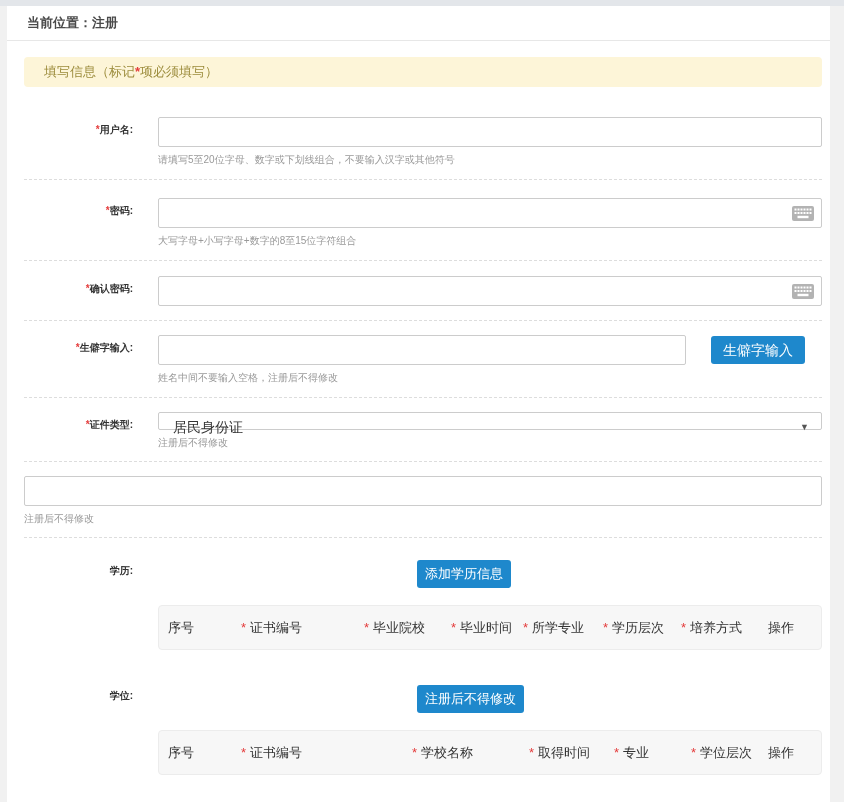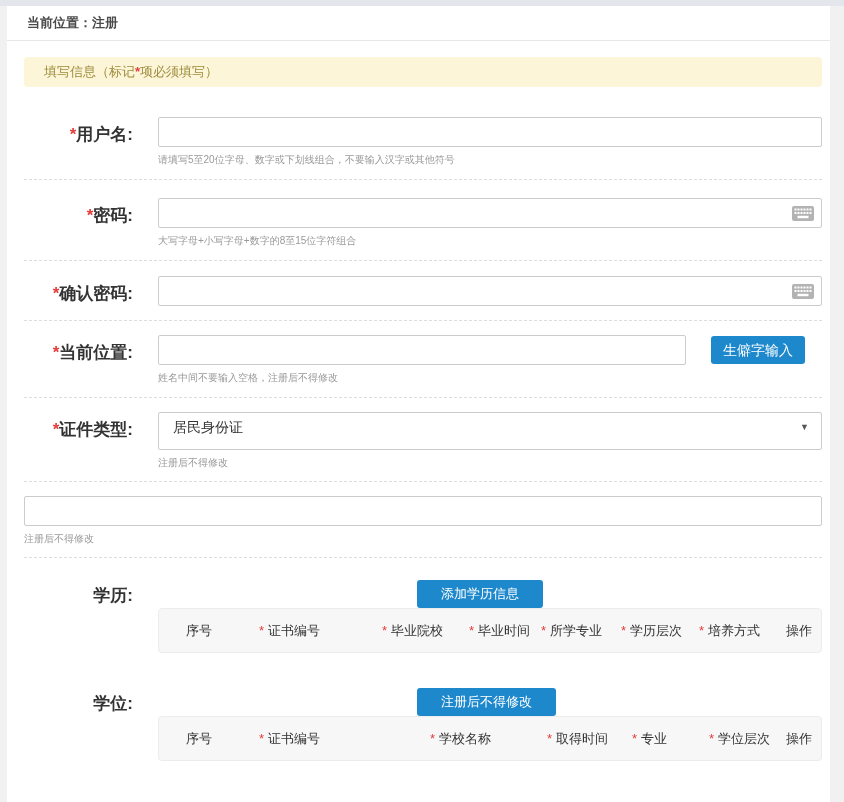--- a/index.html
+++ b/index.html
@@ -9,46 +9,46 @@
   .topstrip { height:6px; background:#e3e6ea; width:844px; }
   .panel { margin-left:7px; width:823px; min-height:796px; background:#ffffff; }
   .breadcrumb-bar { height:35px; line-height:34px; padding-left:20px; border-bottom:1px solid #e7e7e7;
                     font-size:13px; font-weight:bold; color:#4a4a4a; }
   .inner { padding:16px 8px 0 17px; }
   .notice { height:30px; line-height:30px; background:#fdf5d8; border-radius:4px; padding-left:20px;
             font-size:13px; color:#9c8c3c; }
   .notice .star { color:#e43b3b; }
   .star { color:#e43b3b; font-weight:bold; }
   .form-row { display:flex; border-bottom:1px dashed #dddddd; }
-  .row-label { width:109px; margin-right:25px; text-align:right; font-size:17px; font-weight:bold;
+  .row-label { width:109px; margin-right:25px; text-align:right; font-size:10px; font-weight:bold;
                color:#333333; padding-top:6px; white-space:nowrap; flex:none; }
   .row-field { flex:1; min-width:0; }
   .txt { width:100%; height:30px; border:1px solid #cccccc; border-radius:2px; background:#fff;
          font-size:14px; padding:0 10px; color:#333; outline:none; }
   .input-wrap { position:relative; }
   .kbd-icon { position:absolute; right:8px; top:8px; cursor:pointer; line-height:0; }
   .hint { font-size:10px; color:#999999; margin-top:4px; line-height:18px; }
   .pt30 { padding-top:30px; } .pt18 { padding-top:18px; } .pt15 { padding-top:15px; } .pt14 { padding-top:14px; }
   .pb10 { padding-bottom:10px; } .pb14 { padding-bottom:14px; } .pb9 { padding-bottom:9px; }
   .name-input { width:528px; }
   .name-line { display:flex; align-items:center; }
   .btn-blue { display:inline-block; background:#1e88cc; color:#ffffff; border:none; border-radius:3px;
               height:28px; line-height:28px; padding:0 12px; font-size:14px; cursor:pointer;
               font-family:inherit; }
   .rare-btn { margin-left:25px; }
-  .select-box { position:relative; width:100%; height:38px; border:1px solid #cccccc; border-radius:2px;
+  .select-box { position:relative; width:100%; height:18px; border:1px solid #cccccc; border-radius:2px;
                 background:#fff; line-height:28px; padding:0 26px 0 14px; font-size:14px; color:#333;
                 cursor:pointer; }
   .select-arrow { position:absolute; right:12px; top:0; font-size:9px; color:#555; line-height:28px; }
   .section-row { display:flex; }
   .section-row .row-label { padding-top:4px; }
   .pt22 { padding-top:22px; } .pb35 { padding-bottom:35px; } .pb20 { padding-bottom:20px; }
-  .add-btn { margin-left:259px; font-size:13px; padding:0 24px; }
-  .table-box { margin-top:0; height:45px; background:#f7f7f7; border:1px solid #ececec; border-radius:4px;
-               display:flex; align-items:center; padding-left:23px; font-size:13px; color:#333333; }
+  .add-btn { margin-left:259px; font-size:13px; padding:0 8px; }
+  .table-box { margin-top:17px; height:45px; background:#f7f7f7; border:1px solid #ececec; border-radius:4px;
+               display:flex; align-items:center; padding-left:5px; font-size:13px; color:#333333; }
   .col { white-space:nowrap; flex:none; }
   .col .hstar { color:#e43b3b; margin-right:4px; }
   .edu .col:nth-child(1){ width:77px; }  .edu .col:nth-child(2){ width:123px; }
   .edu .col:nth-child(3){ width:87px; }  .edu .col:nth-child(4){ width:72px; }
   .edu .col:nth-child(5){ width:80px; }  .edu .col:nth-child(6){ width:78px; }
   .edu .col:nth-child(7){ width:83px; }  .edu .col:nth-child(8){ width:auto; }
   .deg .col:nth-child(1){ width:77px; }  .deg .col:nth-child(2){ width:171px; }
   .deg .col:nth-child(3){ width:117px; } .deg .col:nth-child(4){ width:85px; }
   .deg .col:nth-child(5){ width:77px; }  .deg .col:nth-child(6){ width:73px; }
   .deg .col:nth-child(7){ width:auto; }
@@ -125,21 +125,21 @@
                   <rect x="14.5" y="6" width="2" height="2" fill="#fff"></rect>
                   <rect x="17.5" y="6" width="2" height="2" fill="#fff"></rect>
                   <rect x="5.5" y="9.8" width="11" height="2.4" fill="#fff"></rect>
                 </svg>
             </span>
           </div>
         </div>
       </div>
 
       <div class="form-row pt14 pb10">
-        <div class="row-label"><span class="star">*</span><span>当前位置:</span></div>
+        <div class="row-label"><span class="star">*</span><span>生僻字输入:</span></div>
         <div class="row-field">
           <div class="name-line">
             <input class="txt name-input" type="text" style="">
             <button class="btn-blue rare-btn">生僻字输入</button>
           </div>
           <div class="hint">姓名中间不要输入空格，注册后不得修改</div>
         </div>
       </div>
 
       <div class="form-row pt14 pb9">

